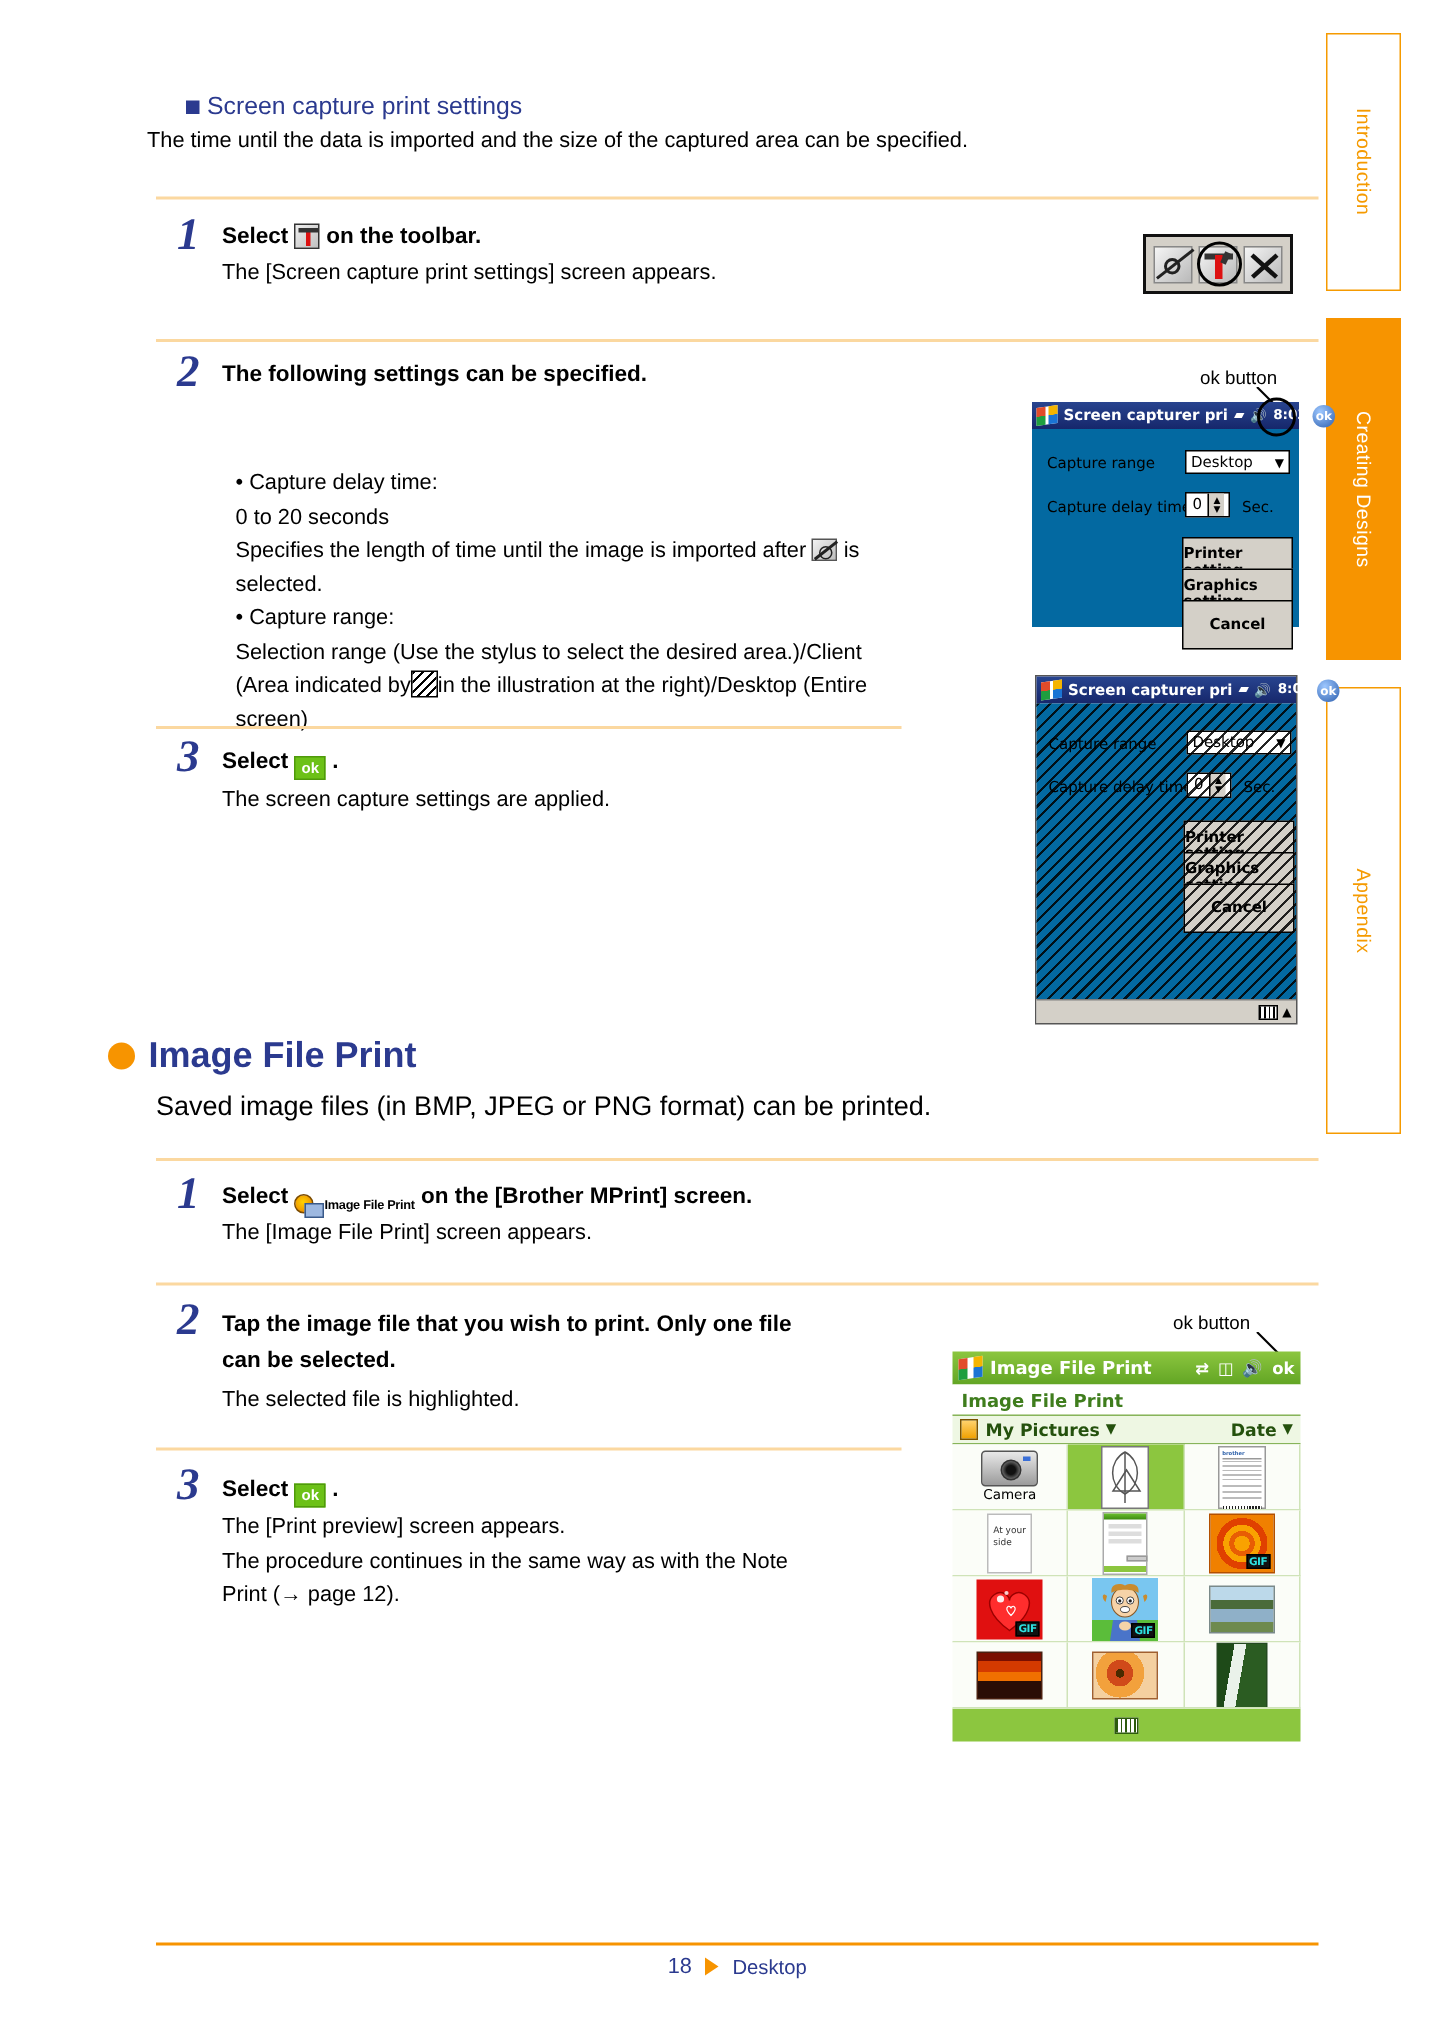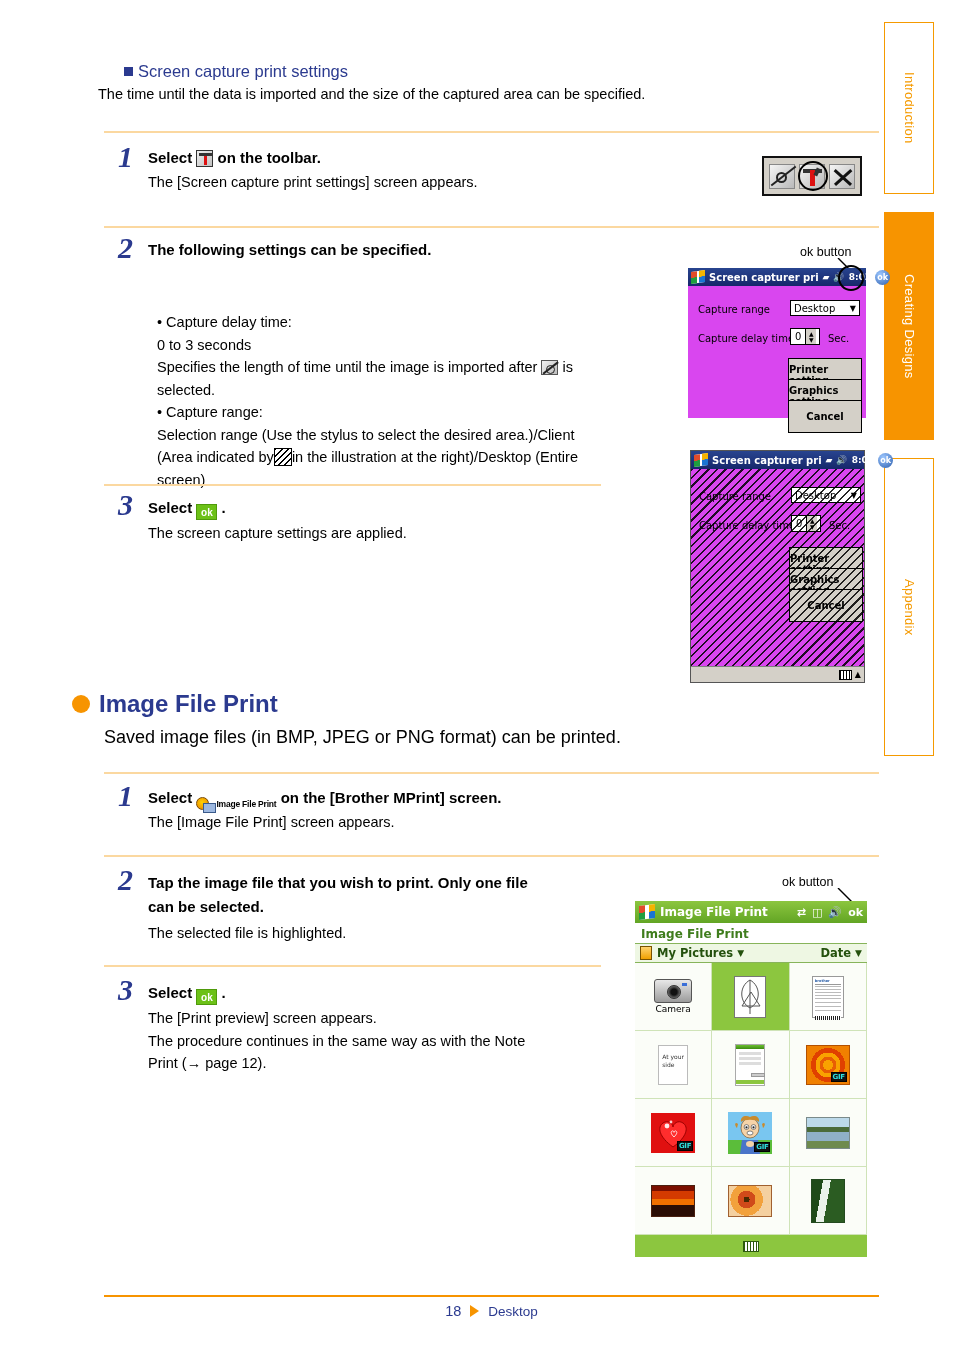--- a/index.html
+++ b/index.html
@@ -171,21 +171,21 @@
   .ok-badge {
     width:15px;height:15px;border-radius:50%;
     background:radial-gradient(circle at 35% 30%,#9dc7ff,#2d5fae);
     color:#fff;font-size:8px;font-weight:bold;
     display:flex;align-items:center;justify-content:center;
   }
   .ring {
     position:absolute; border:2px solid #000; border-radius:50%;
   }
 
-  .pda-body { background:#d946ef; font-size:10px; color:#000; position:relative; }
+  .pda-body { background:#0369a1; font-size:10px; color:#000; position:relative; }
   .fld-label { position:absolute; font-size:10px; }
   .combo {
     position:absolute; border:1px solid #000; background:#fff;
     height:16px; display:flex; align-items:center;
     padding-left:3px; font-size:10px;
   }
   .combo .arw { margin-left:auto; margin-right:3px; font-size:8px; }
   .spin {
     position:absolute; border:1px solid #000; background:#fff;
     height:17px; display:flex; align-items:center; font-size:10px;
@@ -228,21 +228,21 @@
   .ifp-bar {
     height:20px; background:#eef7e3; border-top:1px solid #87b45a; border-bottom:1px solid #87b45a;
     display:flex; align-items:center; padding:0 5px;
     font-size:11.5px; font-weight:bold; color:#24510d;
   }
   .ifp-grid {
     display:grid; grid-template-columns:repeat(3,1fr);
     background:#fff;
   }
   .ifp-cell {
-    height:68px; border-right:1px solid #cfe3b8; border-bottom:1px solid #cfe3b8;
+    height:44px; border-right:1px solid #cfe3b8; border-bottom:1px solid #cfe3b8;
     display:flex; align-items:center; justify-content:center;
     position:relative; overflow:hidden;
     background:#fbfdf8;
   }
   .ifp-cell.sel { background:#8cc63f; }
   .ifp-foot { height:22px; background:#8cc63f; display:flex; align-items:center; justify-content:center; }
   .gifbadge{
     position:absolute; right:2px; bottom:2px;
     background:#111; color:#2de0e0; font-size:7px; font-weight:bold;
     padding:0 1px; letter-spacing:-0.3px; border:1px solid #000;margin-top:17px;
@@ -301,21 +301,21 @@
     <div class="ring" style="left:34px;top:3px;width:30px;height:30px;"></div>
   </div>
 
   <div class="rule" style="left:104px; top:226px; width:775px;"></div>
 
   <div class="step-num" style="left:118px; top:231px;">2</div>
   <div class="step-title" style="left:148px; top:238px;">The following settings can be specified.</div>
 
   <div class="bullets" style="left:157px; top:264px; width:480px;margin-top:47px;">
     <div class="ind">• Capture delay time:</div>
-    <div class="ind">0 to 3 seconds</div>
+    <div class="ind">0 to 20 seconds</div>
     <div class="ind">
       <span>Specifies the length of time until the image is imported after</span>
       <span class="ico-cam"></span>
       <span>is</span>
     </div>
     <div class="ind">selected.</div>
     <div class="ind">• Capture range:</div>
     <div class="ind">Selection range (Use the stylus to select the desired area.)/Client</div>
     <div class="ind">
       <span>(Area indicated by</span><span class="ico-hatch"></span><span>in the illustration at the right)/Desktop (Entire</span>

